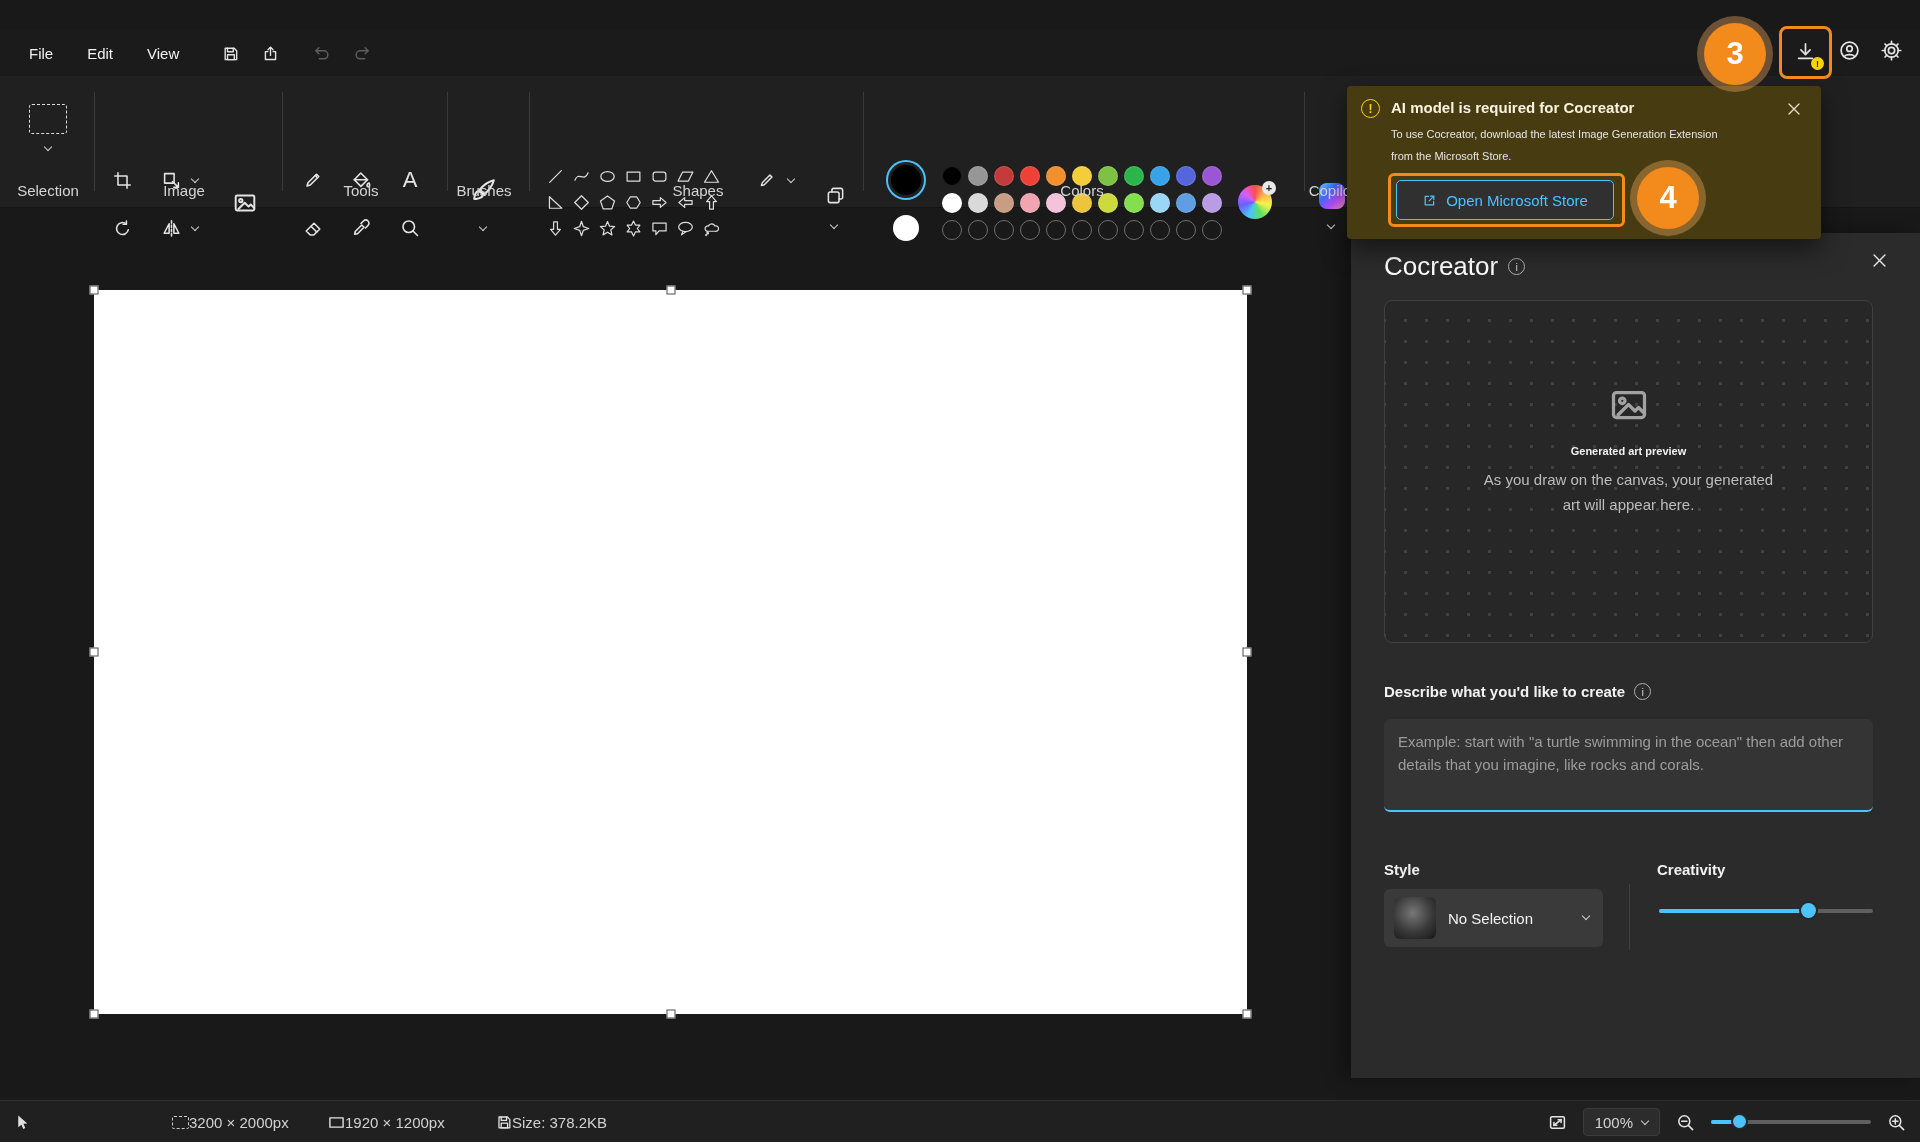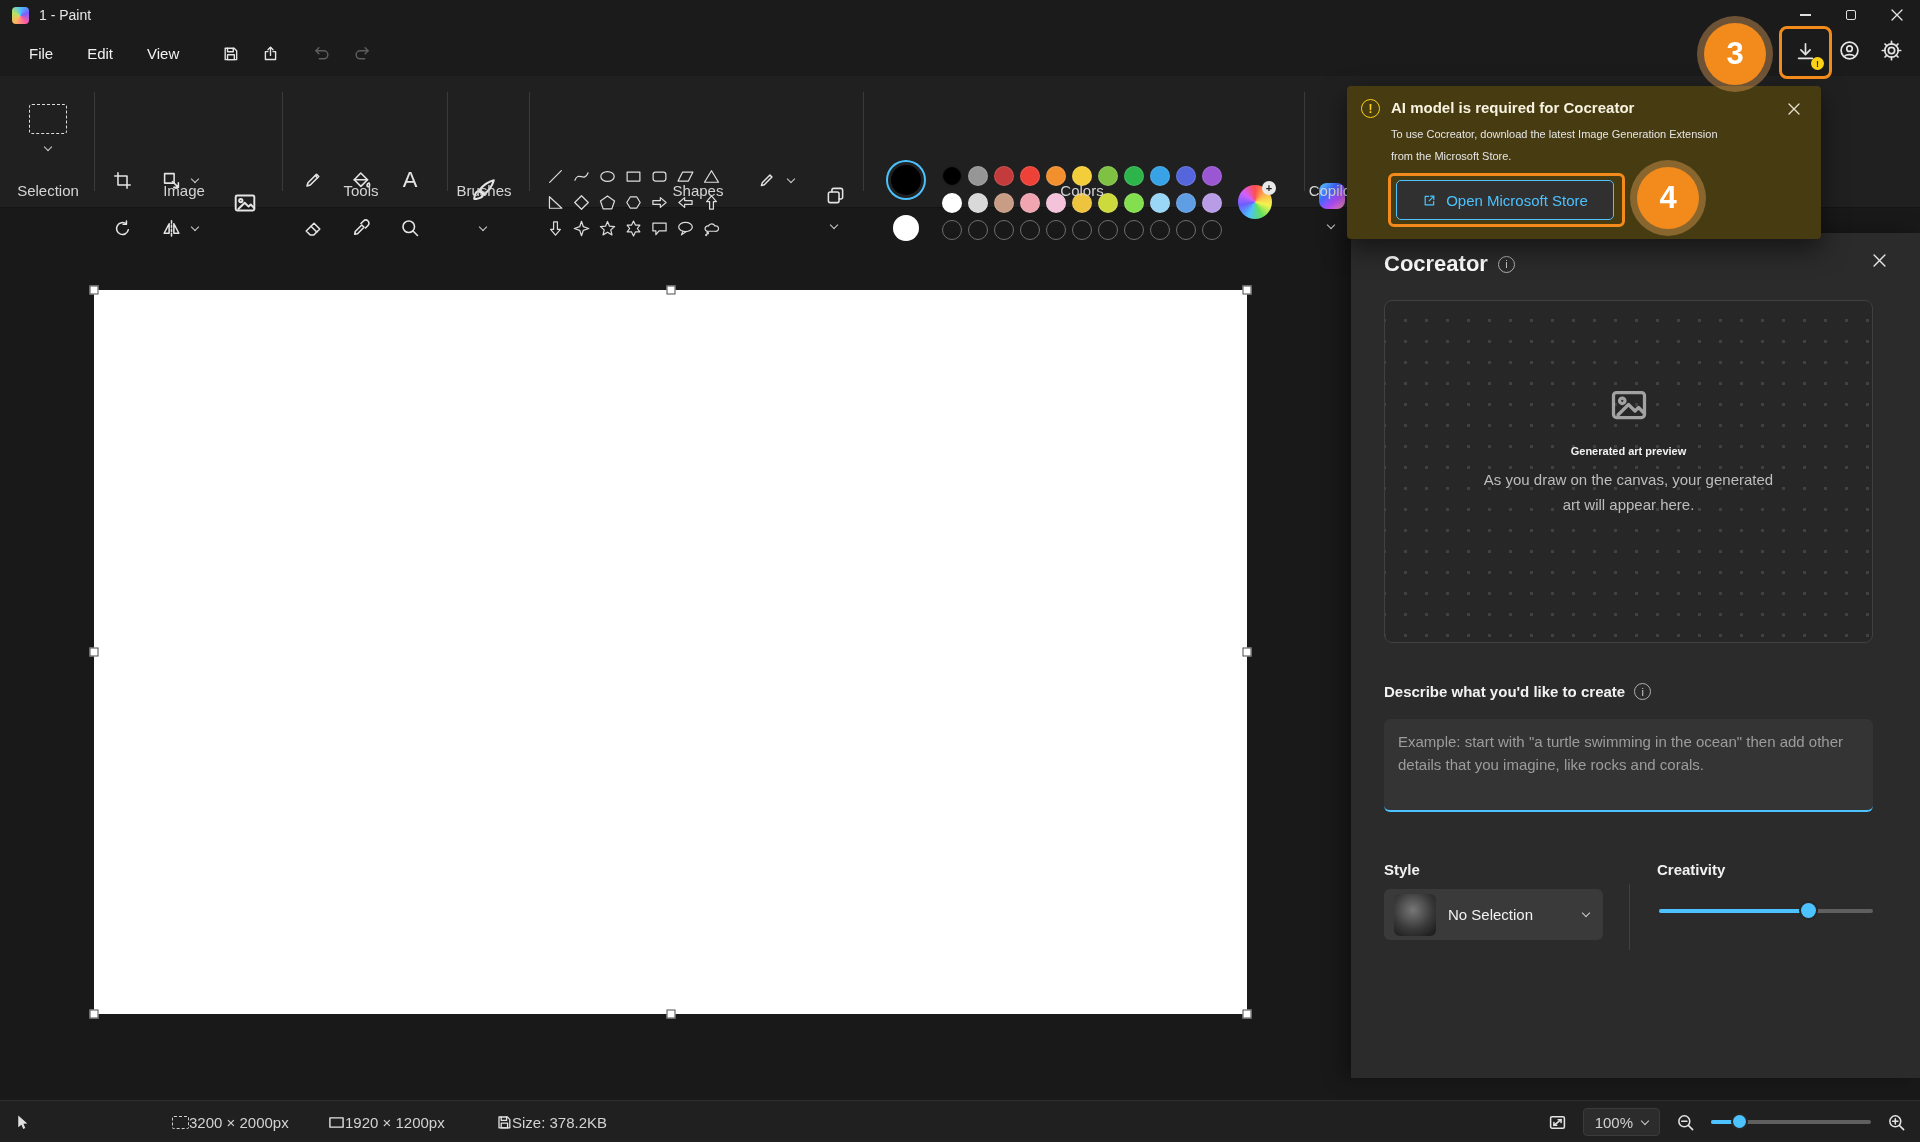--- a/index.html
+++ b/index.html
@@ -57,34 +57,34 @@
 
   
   .canvas{position:absolute;left:94px;top:290px;width:1153px;height:724px;background:#fff}
   .handle{position:absolute;width:9px;height:9px;background:#fff;border:1px solid #4d4d4d;transform:translate(-50%,-50%)}
 
   
   .panel{position:absolute;left:1351px;top:233px;width:569px;height:845px;background:#2b2b2b;
          border-radius:8px 0 0 0;box-shadow:-8px 0 20px rgba(0,0,0,.35);z-index:10}
   .panel-close{position:absolute;right:26px;top:12px;width:30px;height:30px;display:flex;align-items:center;justify-content:center;border-radius:5px}
   .panel-title-row{position:absolute;left:33px;top:18px;display:flex;align-items:center;gap:10px}
-  .panel-title{font-size:22px;font-weight:700}
+  .panel-title{font-size:26px;font-weight:400}
   .preview{position:absolute;left:33px;top:67px;width:489px;height:343px;border:1px solid #404040;border-radius:8px;
            background-color:#272727;background-image:radial-gradient(circle,#414141 1.5px,transparent 1.6px);
            background-size:21px 21px;background-position:10px 9px;
            display:flex;flex-direction:column;align-items:center;padding-top:84px;text-align:center}
   .preview-heading{margin-top:20px;font-size:11px;font-weight:bold;color:#f2f2f2}
   .preview-caption{margin-top:10px;font-size:15px;line-height:25px;color:#bdbdbd;max-width:300px}
   .describe-row{position:absolute;left:33px;top:450px;display:flex;align-items:center;gap:9px}
   .panel-label{font-size:15px;font-weight:bold;color:#f2f2f2}
   .prompt{position:absolute;left:33px;top:486px;width:489px;height:93px;background:#343434;color:#eee;
           border:none;border-bottom:2px solid var(--accent,#4cc2ff);border-radius:6px;padding:11px 14px;
           font-family:"Liberation Sans",sans-serif;font-size:15px;line-height:23px;resize:none;outline:none}
   .prompt::placeholder{color:#9c9c9c}
-  .style-dd{position:absolute;left:33px;top:656px;width:219px;height:51px;background:#3a3a3a;border-radius:6px;
+  .style-dd{position:absolute;left:33px;top:656px;width:219px;height:58px;background:#3a3a3a;border-radius:6px;
             display:flex;align-items:center;padding:0 14px 0 10px;gap:12px}
   .style-thumb{width:42px;height:42px;border-radius:6px;background:radial-gradient(circle at 45% 38%,#777 0%,#3a3a3a 55%,#161616 100%)}
   .style-value{font-size:15px;color:#f2f2f2}
   .panel-vdiv{position:absolute;left:278px;top:651px;width:1px;height:66px;background:#414141}
   .slider{position:absolute;height:18px}
   .slider .track{position:absolute;left:0;right:0;top:7px;height:4px;border-radius:2px;background:#5f5f5f}
   .slider .fill{position:absolute;left:0;top:7px;height:4px;border-radius:2px;background:var(--accent,#4cc2ff)}
   .slider .thumb{position:absolute;top:1px;width:15px;height:15px;border-radius:50%;background:var(--accent,#4cc2ff);
                  box-shadow:0 0 0 2px #262626}
   .creativity-slider{left:308px;top:669px;width:214px}
@@ -119,37 +119,20 @@
   .sb-dash-icon{width:17px;height:13px;border:1.2px dashed #cfcfcf;border-radius:2px}
   .sb-right{position:absolute;right:14px;top:0;height:42px;display:flex;align-items:center;gap:16px}
   .zoom-dd{height:28px;background:#2c2c2c;border:1px solid #3b3b3b;border-radius:4px;display:flex;align-items:center;gap:9px;padding:0 11px}
   .zoom-slider{position:relative;width:160px}
 </style>
 </head>
 <body>
 
 <div id="app">
 
-  <div class="titlebar">
-    <div class="app-icon"></div>
-    <div class="titlebar-title">1 - Paint</div>
-    <div class="win-controls">
-      <div class="win-btn">
-          <div class="min-glyph"></div>
-        </div>
-      <div class="win-btn">
-          <div class="max-glyph"></div>
-        </div>
-      <div class="win-btn">
-        <svg class="ico" width="12" height="12" viewBox="0 0 12 12">
-            <path d="M1 1 L11 11 M11 1 L1 11"></path>
-          </svg>
-      </div>
-    </div>
-  </div>
 
   <div class="menubar">
     <span style="width:12px"></span>
     <div class="menu-item">File</div>
     <div class="menu-item">Edit</div>
     <div class="menu-item">View</div>
     <span style="width:14px"></span>
     <div class="mb-btn">
       <svg class="ico" width="17" height="17" viewBox="0 0 16 16">
           <path d="M3 3 H11.4 L13.8 5.4 V13.8 H3 Z"></path>

